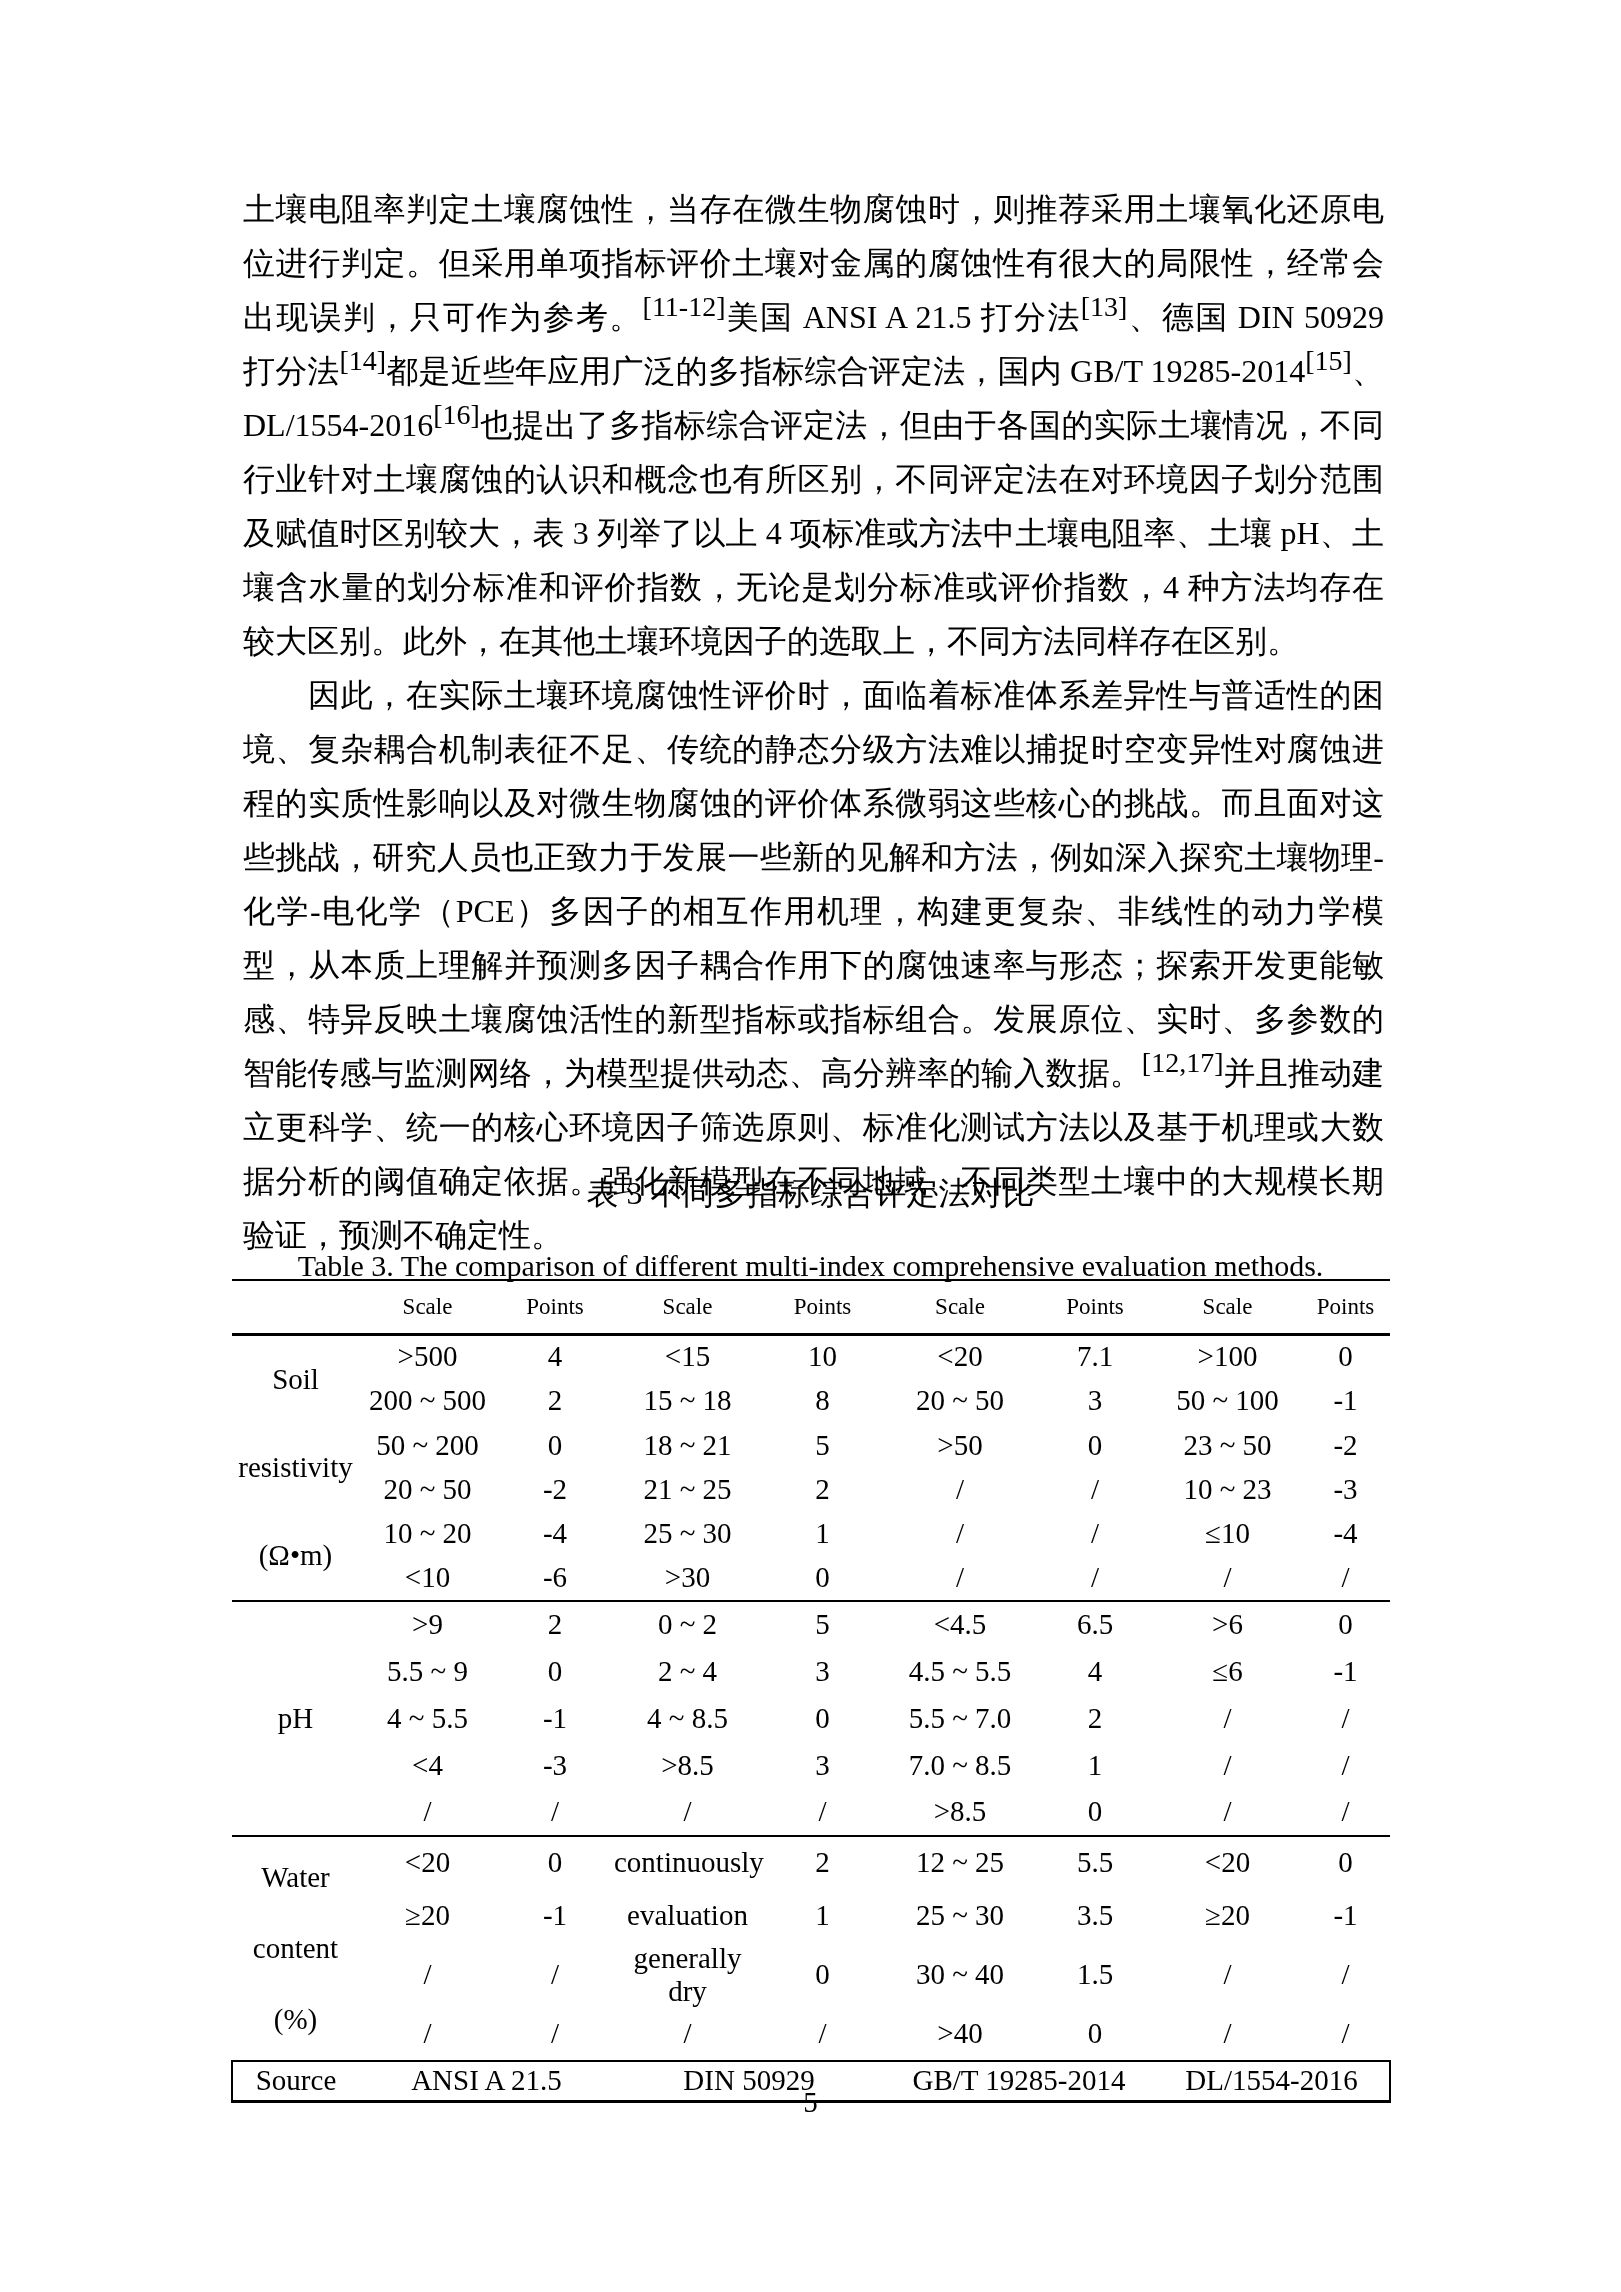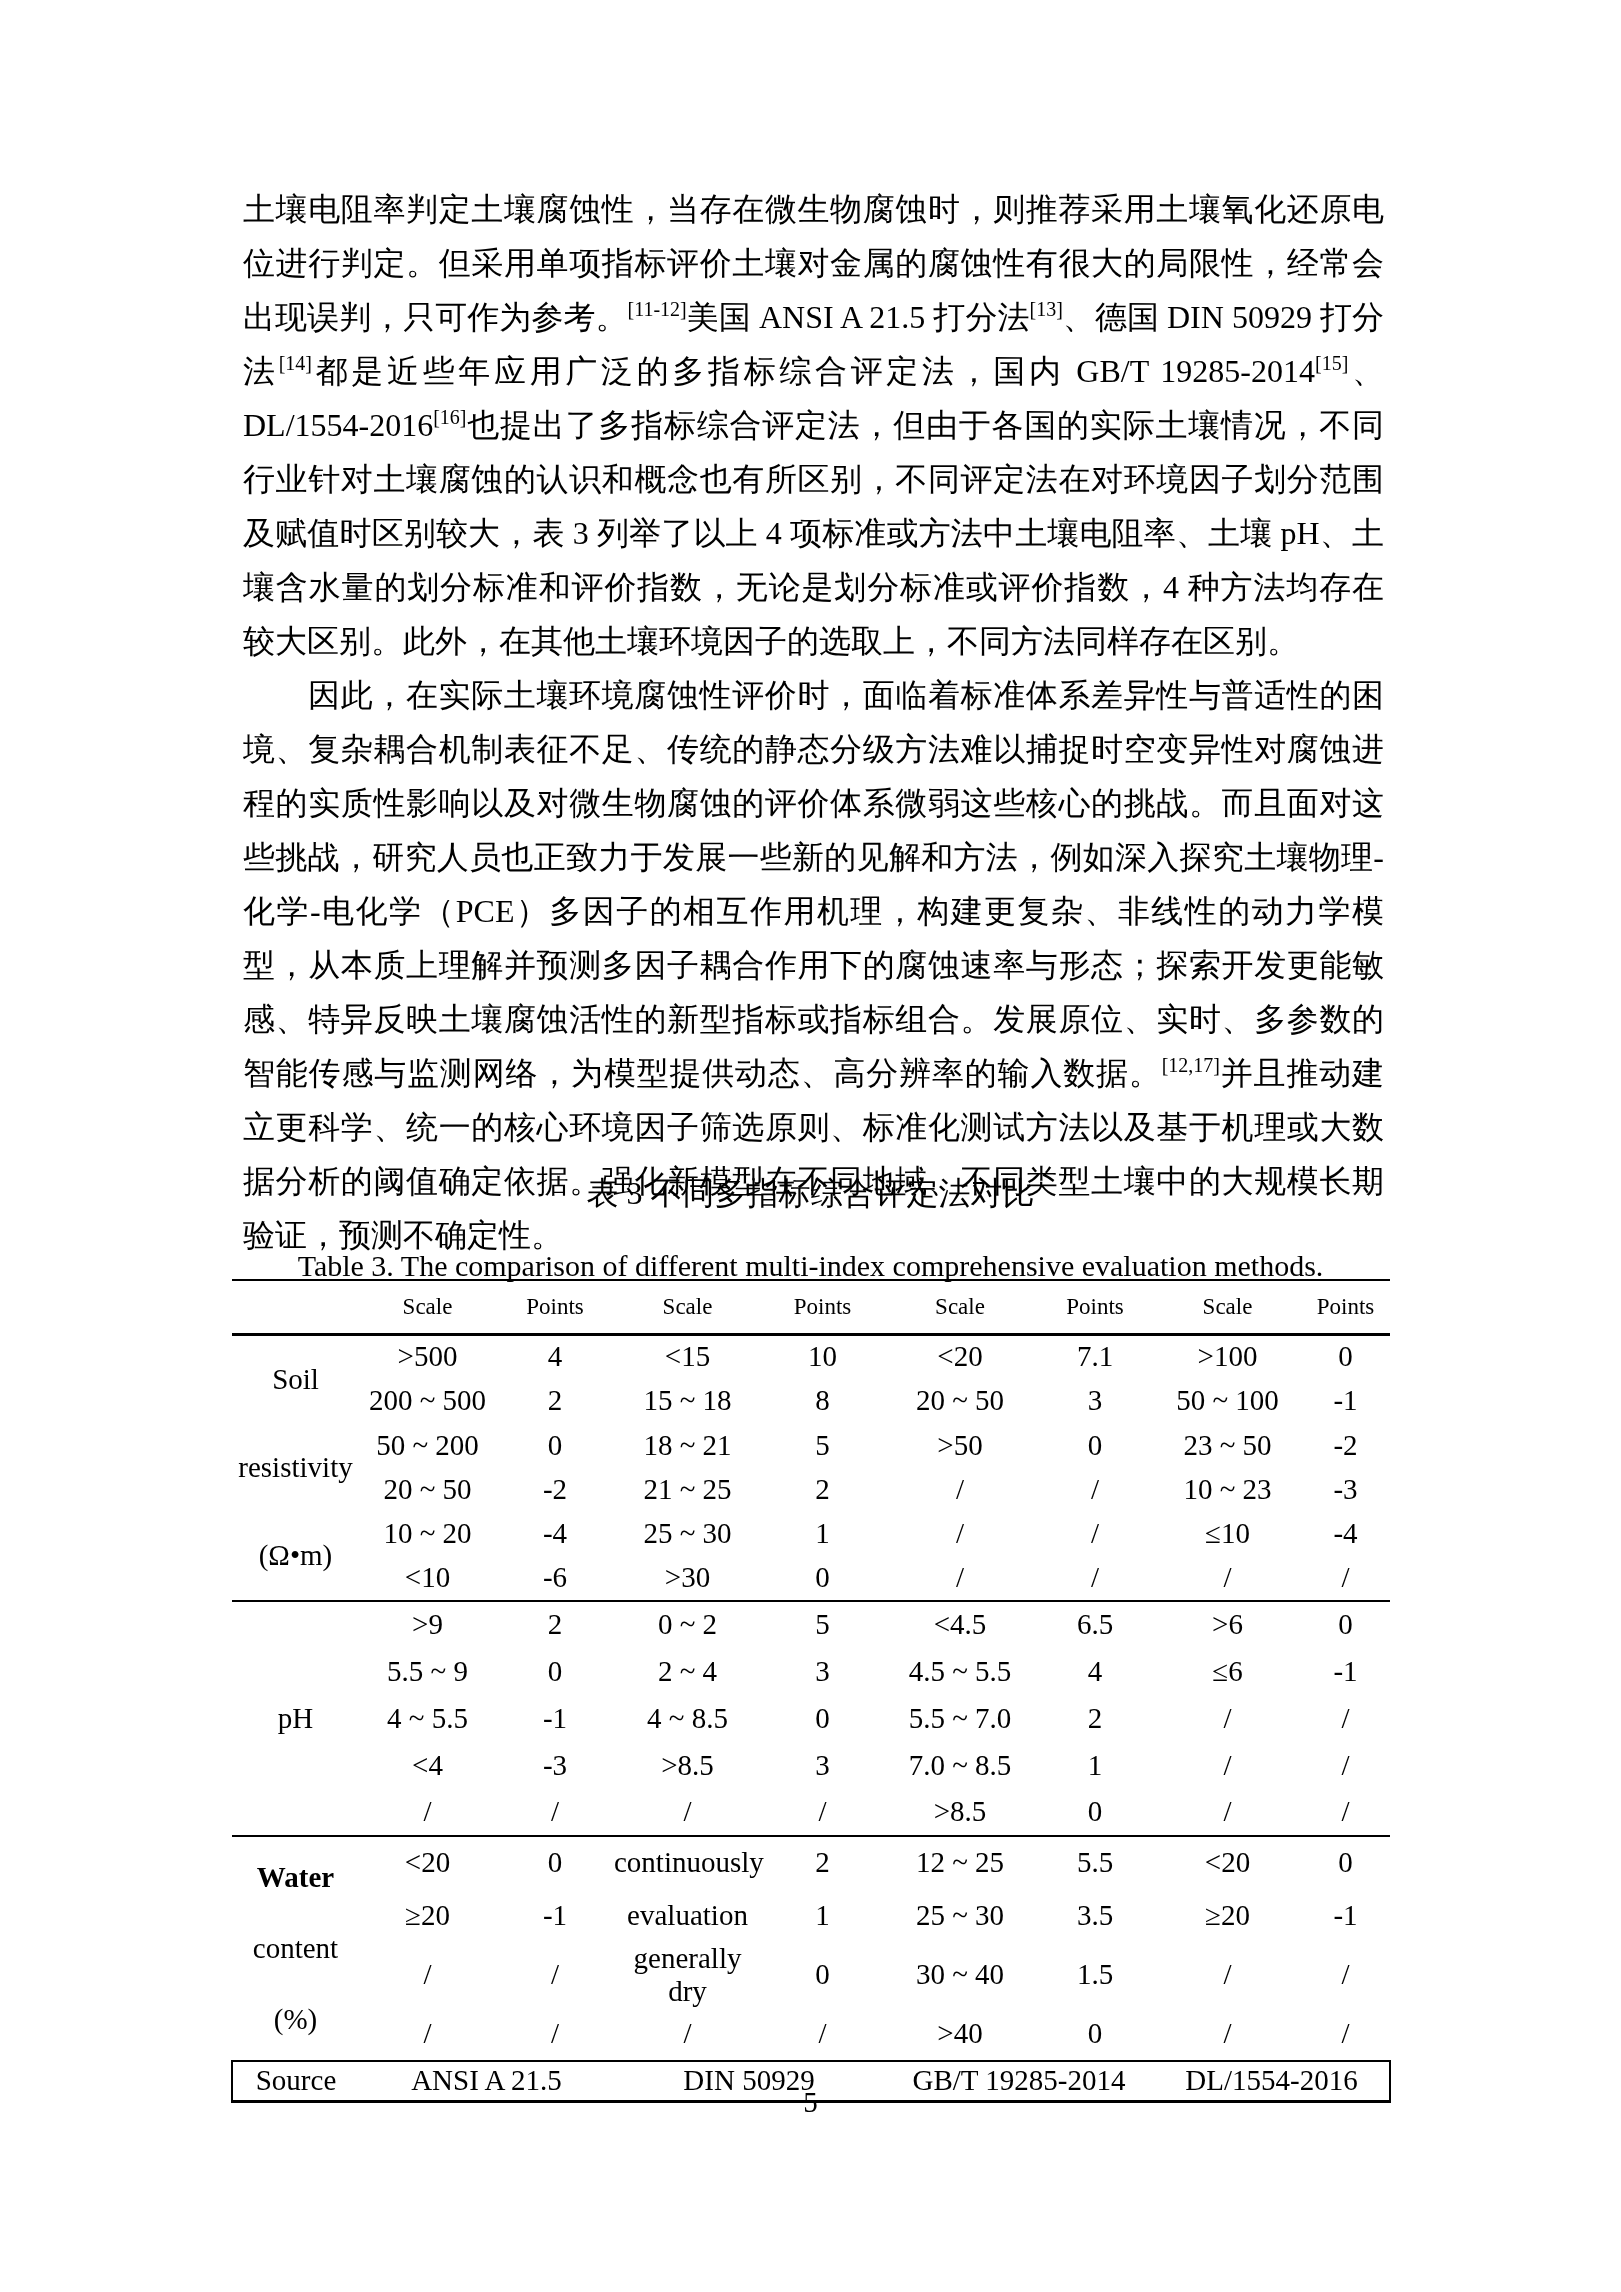--- a/index.html
+++ b/index.html
@@ -12,21 +12,21 @@
   .page { position:absolute; inset:0; overflow:hidden; }
 
   
   .body-text {
     position:absolute; left:243px; top:182px; width:1141px;
     font-size:32px; line-height:54px;
     text-align:justify; text-justify:inter-character;
   }
   .para { margin:0; }
   .para.indent { text-indent:65px; }
-  sup.cite { font-size:20px; line-height:0; vertical-align:super; }
+  sup.cite { font-size:28px; line-height:0; vertical-align:super; }
 
   
   .caption-zh {
     position:absolute; top:1172px; left:0; width:100%;
     text-align:center; font-size:32px;
   }
   .caption-en {
     position:absolute; top:1237px; left:0; width:100%;
     text-align:center; font-size:30px;margin-top:12px;
   }
@@ -208,21 +208,21 @@
           <td>/</td>
           <td>/</td>
           <td>/</td>
           <td>&gt;8.5</td>
           <td>0</td>
           <td>/</td>
           <td>/</td>
         </tr>
         <tr style="height: 53px;">
           <td rowspan="4" class="row-label sec-top">
-            <div class="label-line" style="height: 71px; font-weight: bold;">Water</div>
+            <div class="label-line" style="height: 71px;">Water</div>
             <div class="label-line" style="height: 71px;">content</div>
             <div class="label-line" style="height: 71px;">(%)</div>
           </td>
           <td class="sec-top">&lt;20</td>
           <td class="sec-top">0</td>
           <td class="sec-top">continuously</td>
           <td class="sec-top">2</td>
           <td class="sec-top">12 ~ 25</td>
           <td class="sec-top">5.5</td>
           <td class="sec-top">&lt;20</td>

